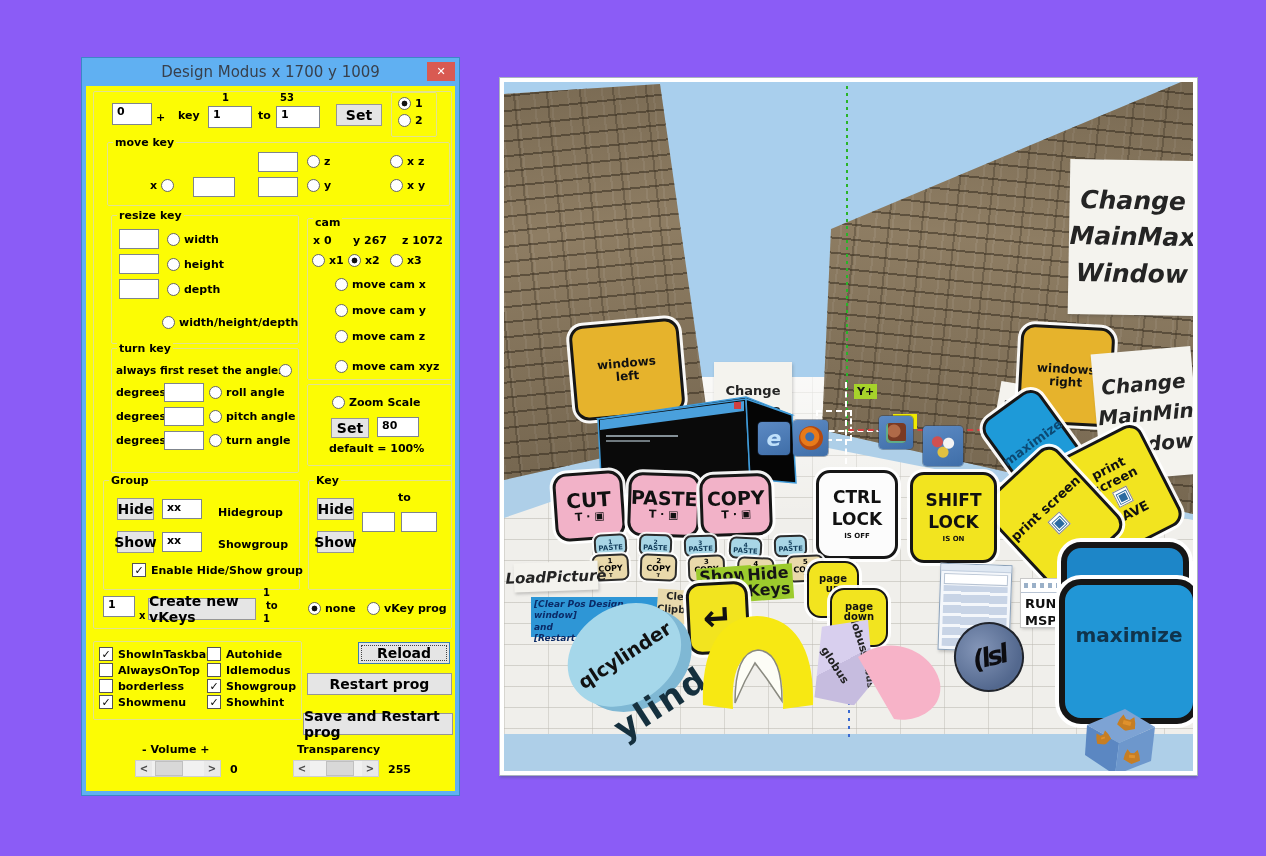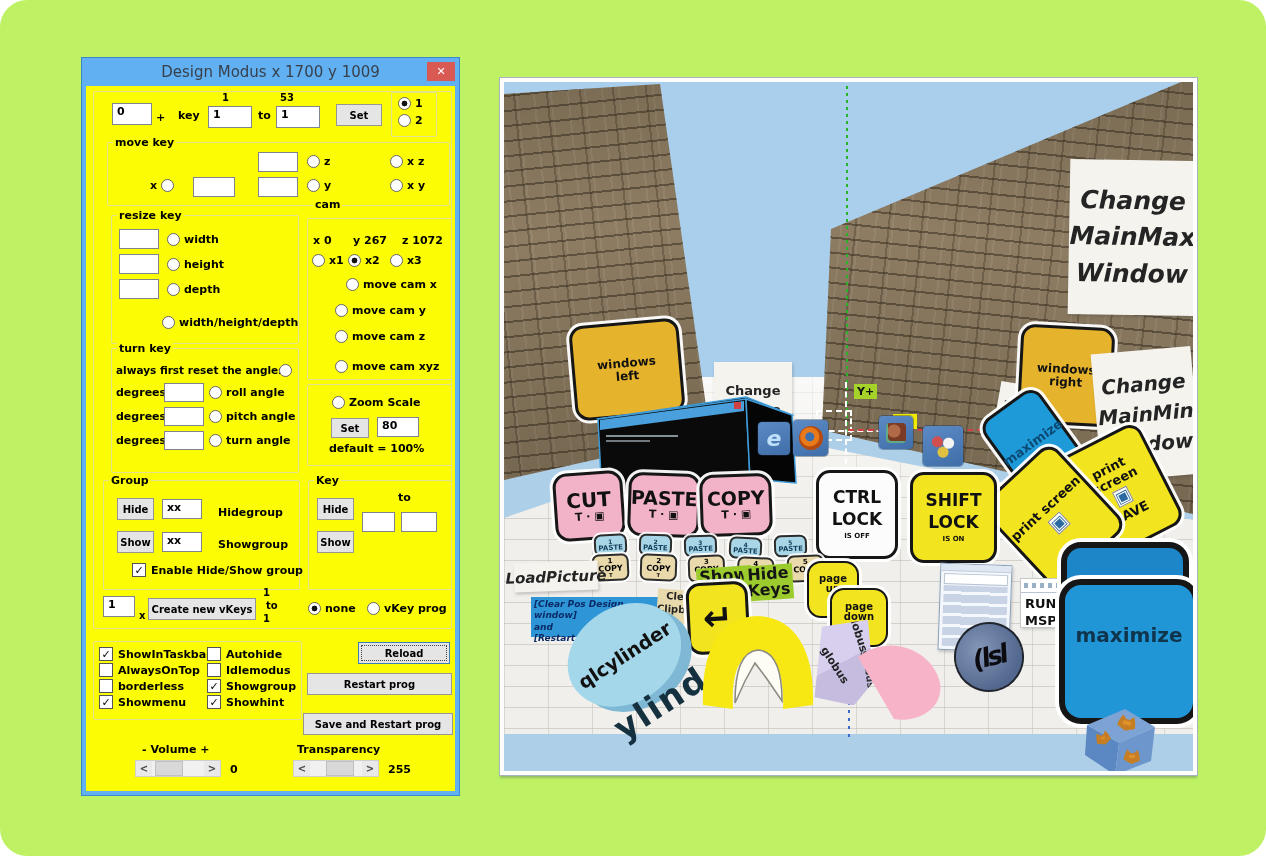--- a/index.html
+++ b/index.html
@@ -1,33 +1,33 @@
 <!DOCTYPE html>
 <html><head>
 <meta charset="utf-8">
 <style>
   html,body{margin:0;padding:0;}
-  #desk{position:relative;width:1266px;height:856px;background:#bef264;overflow:hidden;
-        font-family:"DejaVu Sans",sans-serif;border-radius:27px;}
+  #desk{position:relative;width:1266px;height:856px;background:#8b5cf6;overflow:hidden;
+        font-family:"DejaVu Sans",sans-serif;}
   .abs{position:absolute;}
   
   #dlg{position:absolute;left:82px;top:58px;width:377px;height:737px;background:#60b0f2;
        box-shadow:0 0 0 1px #3c87c6;}
   #titlebar{position:relative;height:28px;display:flex;align-items:center;justify-content:center;
        color:#38404c;font-size:15px;}
   #closebtn{position:absolute;right:4px;top:4px;width:28px;height:19px;background:#d95a52;color:#fff;
        display:flex;align-items:center;justify-content:center;font-size:11px;font-weight:bold;cursor:pointer;}
   #dlgbody{position:absolute;left:4px;top:28px;right:4px;bottom:4px;background:#fcfc04;font-size:11px;font-weight:bold;color:#000;}
   .grp{position:absolute;border:1px solid #e2e290;border-radius:2px;}
   .gtitle{position:absolute;font-size:11px;font-weight:bold;white-space:nowrap;background:#fcfc04;padding:0 2px;}
   .lbl{position:absolute;font-weight:bold;white-space:nowrap;}
   .tb{position:absolute;background:#fff;border:1px solid #7f858d;font-size:11px;font-weight:bold;
       padding:1px 4px;box-sizing:border-box;color:#000;}
   .btn{position:absolute;background:#e5e5e5;border:1px solid #969696;display:flex;align-items:center;
-      justify-content:center;font-size:10px;font-weight:bold;box-sizing:border-box;cursor:pointer;}
+      justify-content:center;font-size:14px;font-weight:bold;box-sizing:border-box;cursor:pointer;}
   .btn.def{border:1px solid #3c7fb1;outline:1px dotted #444;outline-offset:-4px;}
   .rad{position:absolute;display:flex;align-items:center;gap:4px;font-size:11px;font-weight:bold;white-space:nowrap;cursor:pointer;}
   .rad i{width:11px;height:11px;border-radius:50%;background:#fff;border:1px solid #666;flex:0 0 auto;}
   .rad.sel i{background:radial-gradient(circle,#111 0 2.6px,#fff 3.2px);}
   .rad.rtl{flex-direction:row-reverse;}
   .chk{position:absolute;display:flex;align-items:center;gap:5px;font-size:11px;font-weight:bold;white-space:nowrap;cursor:pointer;}
   .chk i{width:12px;height:12px;background:#fff;border:1px solid #555;font-style:normal;display:flex;
       align-items:center;justify-content:center;font-size:11px;line-height:1;flex:0 0 auto;}
   .slider{position:absolute;height:17px;background:#f1f1f1;border:1px solid #cfcfcf;display:flex;box-sizing:border-box;}
   .sarrow{width:16px;background:#e9e9e9;display:flex;align-items:center;justify-content:center;
@@ -145,37 +145,37 @@
       <span class="rad" style="left:81px;top:197px;">
           <i></i>
           <span>depth</span>
         </span>
       <span class="rad" style="left:76px;top:230px;">
           <i></i>
           <span>width/height/depth</span>
         </span>
 
       <div class="grp" style="left:221px;top:132px;width:143px;height:160px;"></div>
-      <span class="gtitle" style="left:227px;top:112px;text-align:center;">cam</span>
+      <span class="gtitle" style="left:227px;top:130px;text-align:center;">cam</span>
       <span class="lbl" style="left:227px;top:148px;">x 0</span>
       <span class="lbl" style="left:267px;top:148px;">y 267</span>
       <span class="lbl" style="left:316px;top:148px;">z 1072</span>
       <span class="rad" style="left:226px;top:168px;">
           <i></i>
           <span>x1</span>
         </span>
       <span class="rad sel" style="left:262px;top:168px;">
           <i></i>
           <span>x2</span>
         </span>
       <span class="rad" style="left:304px;top:168px;">
           <i></i>
           <span>x3</span>
         </span>
-      <span class="rad" style="left:260px;top:192px;">
+      <span class="rad" style="left:249px;top:192px;">
           <i></i>
           <span>move cam x</span>
         </span>
       <span class="rad" style="left:249px;top:218px;">
           <i></i>
           <span>move cam y</span>
         </span>
       <span class="rad" style="left:249px;top:244px;">
           <i></i>
           <span>move cam z</span>

